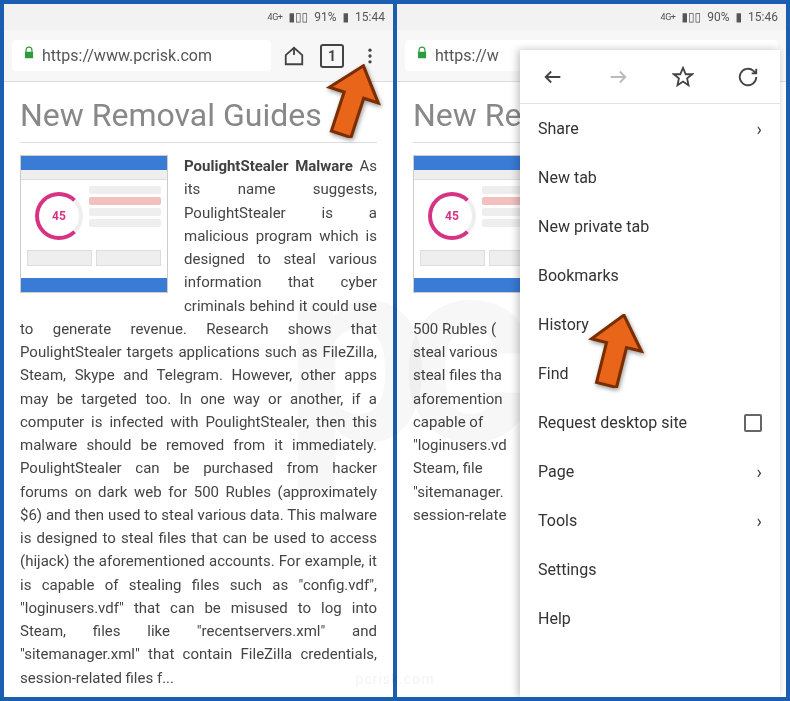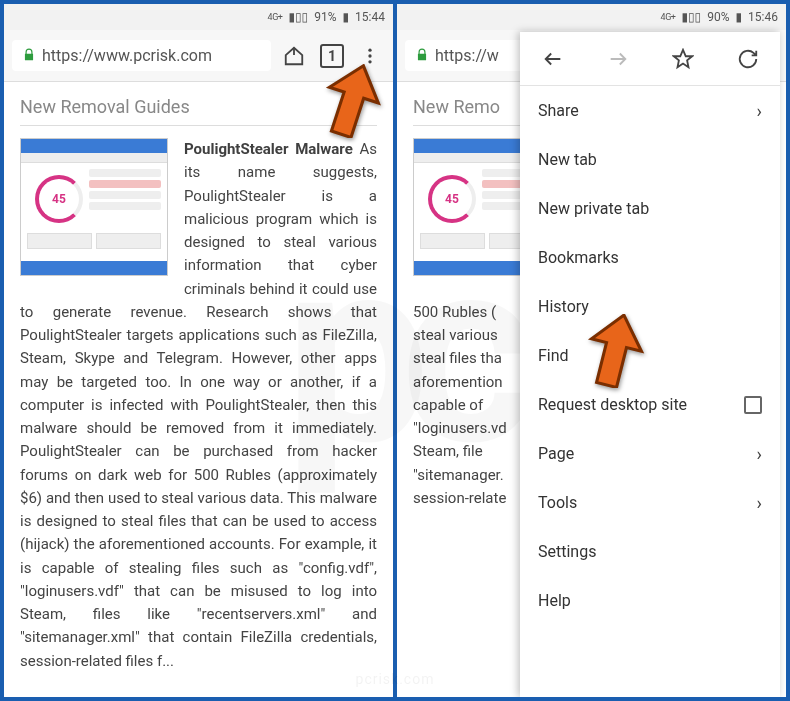--- a/index.html
+++ b/index.html
@@ -38,21 +38,21 @@
     background: #f7f7f7;
     display: flex;
     align-items: center;
     padding: 0 8px;
     gap: 8px;
     border-bottom: 1px solid #ddd;
   }
   .url-box {
     flex: 1;
     display: flex;
-    align-items: flex-end;
+    align-items: flex-start;
     gap: 6px;
     background: #fff;
     border-radius: 4px;
     padding: 6px 10px;
     color: #555;
     font-size: 16px;
     overflow: hidden;
     white-space: nowrap;
   }
   .lock-icon { color: #2e9c3e; font-size: 14px; }
@@ -76,21 +76,21 @@
     font-size: 14px;
   }
 
   .content {
     flex: 1;
     padding: 14px 16px;
     overflow: hidden;
     color: #444;
   }
   .section-title {
-    font-size: 18px;
+    font-size: 32px;
     font-weight: 400;
     color: #888;
     padding-bottom: 8px;
     border-bottom: 1px solid #ddd;
     margin-bottom: 12px;
   }
   .article { font-size: 15px; line-height: 1.55; text-align: justify; }
   .art-title { font-weight: bold; color: #404040; }
   .thumb {
     float: left;
@@ -115,21 +115,21 @@
   .chips { display: flex; flex-direction: column; gap: 3px; flex: 1; }
   .chip { height: 8px; background: #eee; border-radius: 2px; }
   .chip.red { background: #f3c0c0; }
   .thumb .bot { height: 14px; background: #3a7bd5; position: absolute; bottom: 0; left: 0; right: 0;}
   .cards { display: flex; gap: 4px; padding: 4px 6px; }
   .card { flex: 1; height: 16px; background: #eee; border: 1px solid #ddd; }
 
   
   .menu {
     position: absolute;
-    top: 28px;
+    top: 46px;
     right: 6px;
     width: 260px;
     bottom: 0;
     background: #fff;
     box-shadow: -2px 0 8px rgba(0,0,0,0.25);
     z-index: 50;
     display: flex;
     flex-direction: column;
   }
   .menu-nav {

